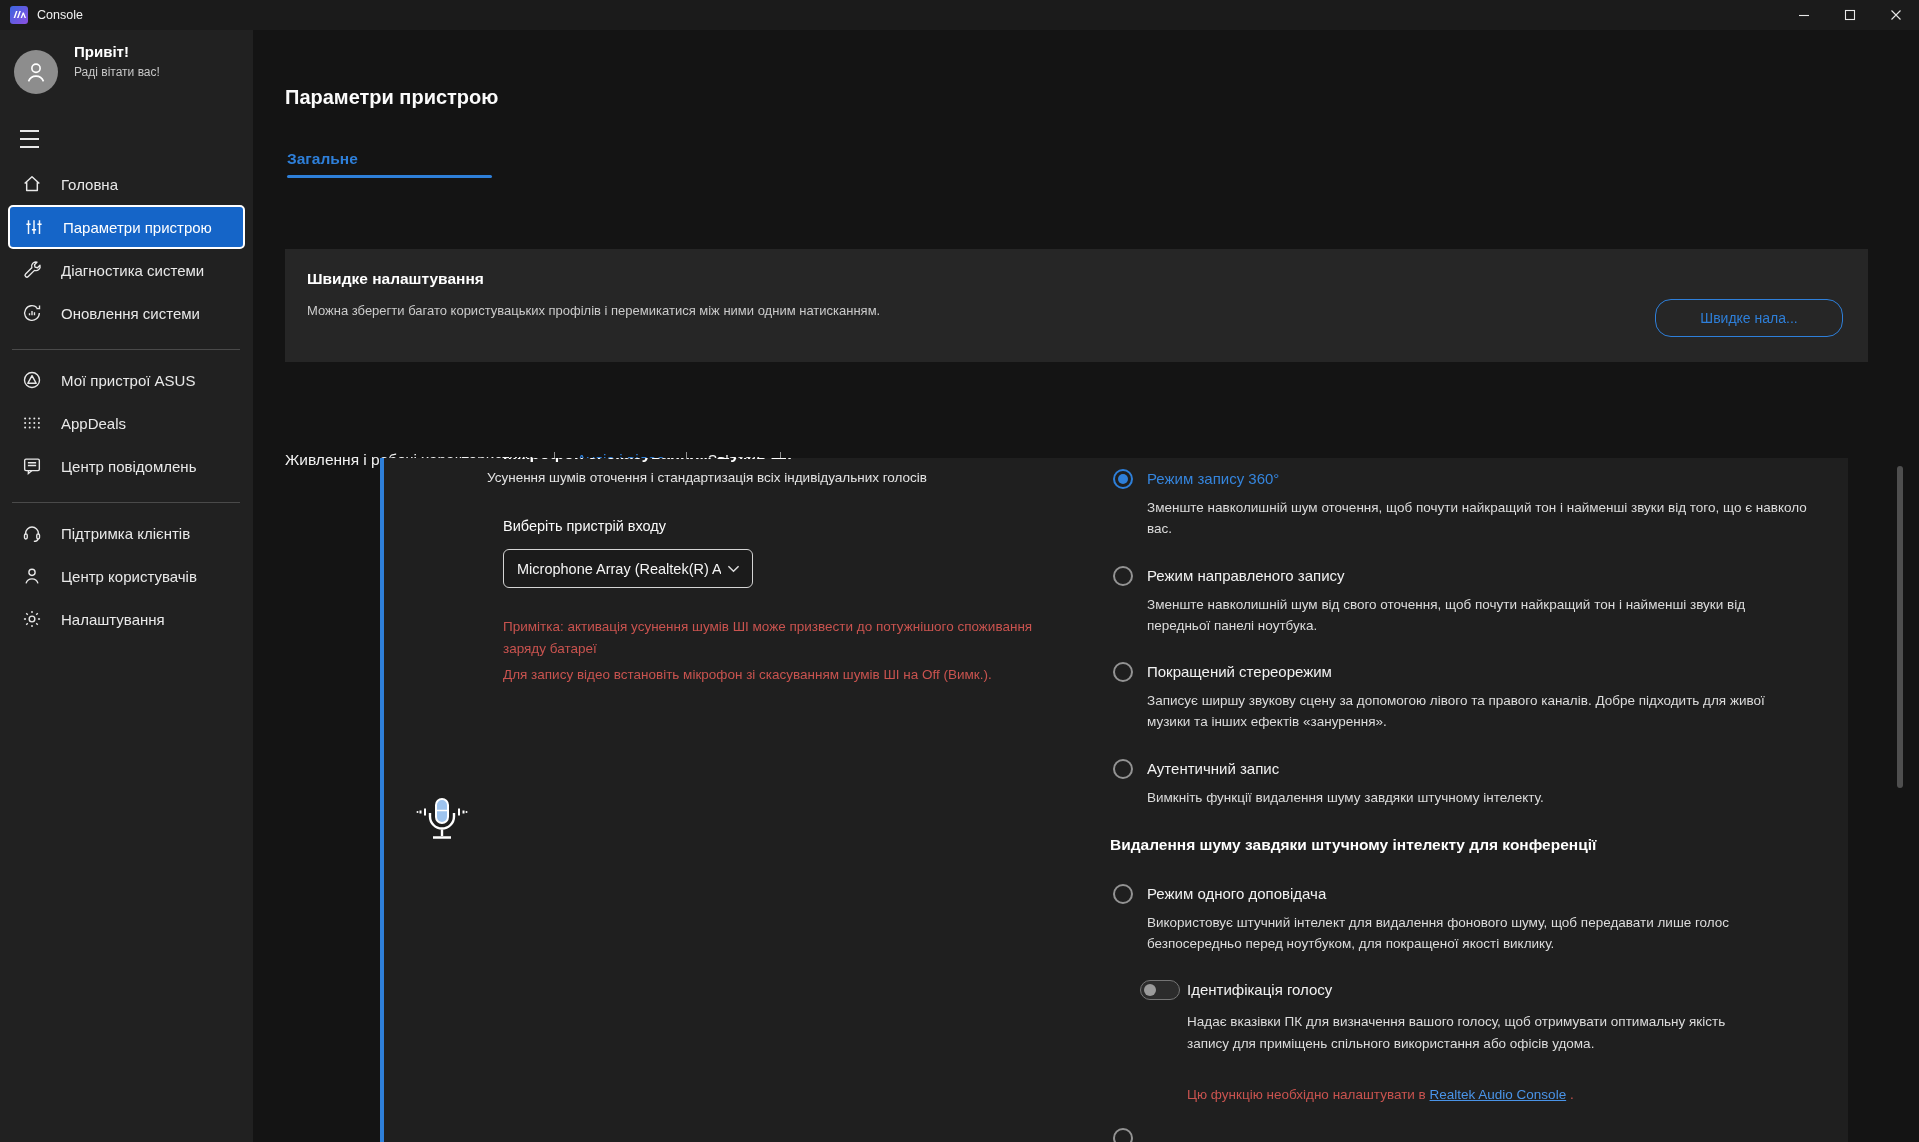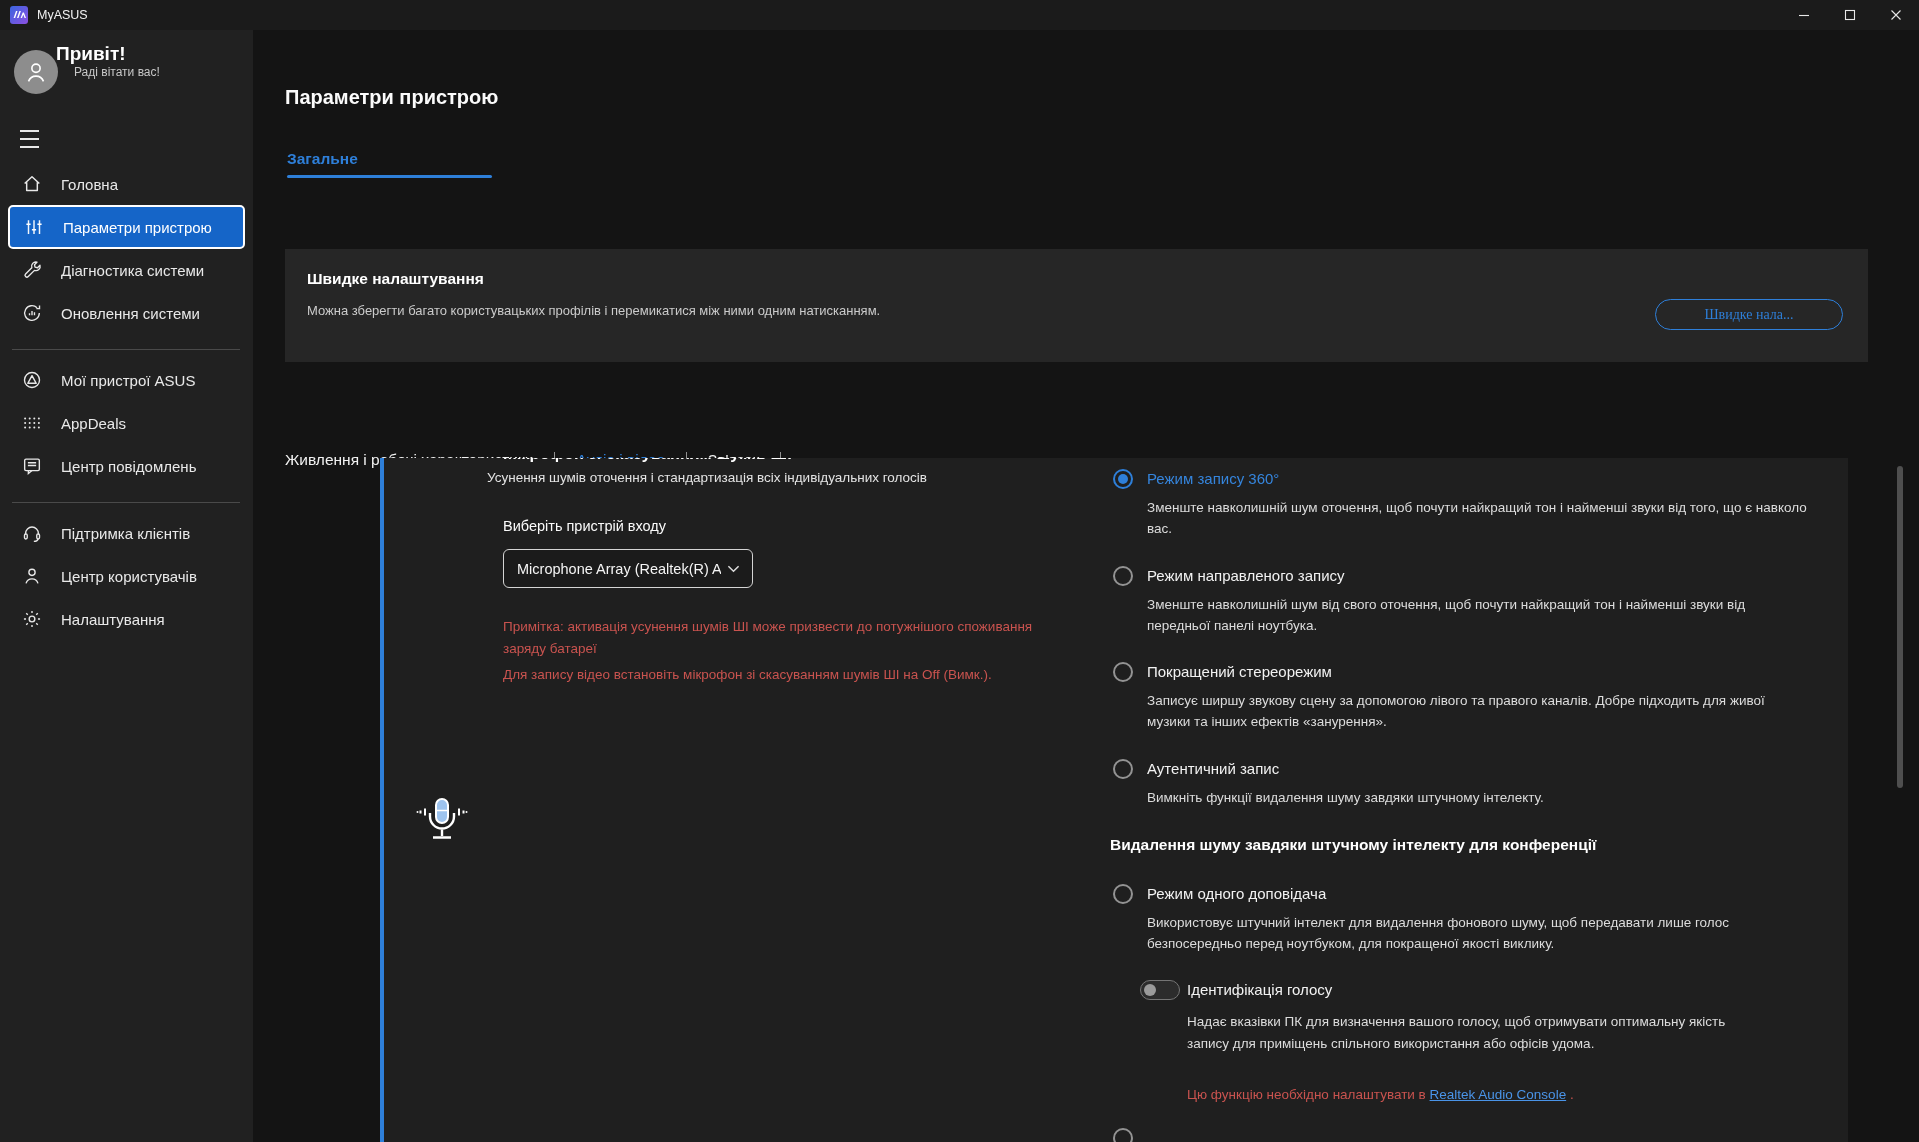--- a/index.html
+++ b/index.html
@@ -15,41 +15,41 @@
   
   .titlebar{left:0;top:0;width:1919px;height:30px;background:#1b1b1b;display:flex;align-items:center;}
   .logo{margin-left:10px;width:18px;height:18px;flex:0 0 auto;}
   .app-title{margin-left:9px;font-size:12.5px;color:#f2f2f2;}
   .win-controls{margin-left:auto;display:flex;height:30px;}
   .win-btn{width:46px;height:30px;display:flex;align-items:center;justify-content:center;background:transparent;border:0;cursor:pointer;}
 
   
   .sidebar{left:0;top:30px;width:253px;height:1112px;background:#212121;}
   .avatar{left:14px;top:20px;width:44px;height:44px;border-radius:50%;background:#8d8d8d;display:flex;align-items:center;justify-content:center;overflow:hidden;}
-  .greet-title{left:56px;top:13px;font-size:19px;font-weight:700;color:#fff;}
+  .greet-title{left:74px;top:13px;font-size:15px;font-weight:700;color:#fff;}
   .greet-sub{left:74px;top:35px;font-size:12px;color:#c8c8c8;}
   .hamburger{left:20px;top:100px;width:22px;height:18px;display:flex;flex-direction:column;justify-content:space-between;cursor:pointer;}
   .hamburger span{display:block;width:19px;height:2px;background:#e8e8e8;}
   .side-item{left:8px;width:237px;height:42px;display:flex;align-items:center;cursor:pointer;border-radius:5px;}
   .side-item .sicon{margin-left:13px;width:22px;height:22px;display:flex;align-items:center;justify-content:center;}
   .side-item .slabel{margin-left:18px;font-size:15px;color:#e9e9e9;white-space:nowrap;}
   .side-item.selected{background:#1565c8;border:2px solid #fff;height:44px;}
   .side-item.selected .slabel{color:#fff;}
   .side-divider{left:12px;width:228px;height:1px;background:#4a4a4a;}
 
   
   .page-title{left:285px;top:86px;font-size:20px;font-weight:600;color:#fbfbfb;}
   .tab-general{left:287px;top:150px;width:205px;font-size:15.5px;font-weight:600;color:#2e7fd9;cursor:pointer;}
   .tab-underline{left:287px;top:175px;width:205px;height:3px;background:#2e7fd9;border-radius:2px;}
 
   
   .card{left:285px;top:249px;width:1583px;height:113px;background:#262626;}
   .card-title{left:307px;top:270px;font-size:15.5px;font-weight:700;color:#fff;}
   .card-desc{left:307px;top:303px;font-size:13px;color:#cbcbcb;}
-  .quick-btn{left:1655px;top:299px;width:188px;height:31px;border-radius:16px;border:1px solid #2e7fd9;background:transparent;color:#2e7fd9;font-size:14px;font-family:Liberation Serif, serif;cursor:pointer;white-space:nowrap;overflow:hidden;}
+  .quick-btn{left:1655px;top:299px;width:188px;height:38px;border-radius:16px;border:1px solid #2e7fd9;background:transparent;color:#2e7fd9;font-size:14px;font-family:Liberation Sans, sans-serif;cursor:pointer;white-space:nowrap;overflow:hidden;}
 
   
   .subtabs{left:285px;top:416px;display:flex;align-items:center;height:24px;margin-top:32px;}
   .subtab{font-size:15.5px;color:#f2f2f2;cursor:pointer;white-space:nowrap;}
   .subtab.active{color:#2e7fd9;}
   .subtab-sep{width:1px;height:16px;background:#909090;margin:0 21px;}
 
   
   .content-panel{left:380px;top:458px;width:1468px;height:684px;background:#1f1f1f;border-left:4px solid #2e7fd9;overflow:hidden;}
   .clipped-heading{left:119px;top:-16px;font-size:16.5px;font-weight:700;color:#fff;line-height:22px;white-space:nowrap;}
@@ -96,21 +96,21 @@
             <linearGradient id="lg" x1="0" y1="0" x2="1" y2="1">
               <stop offset="0" stop-color="#3b66e0"></stop>
               <stop offset="1" stop-color="#8b4fe0"></stop>
             </linearGradient>
           </defs>
           <rect width="18" height="18" rx="3" fill="url(#lg)"></rect>
           <path d="M3.6 12 6 5h1.5L5.1 12zM7 12 9.4 5h1.5L8.5 12z" fill="#fff"></path>
           <path d="M10.6 12l2.1-5.6h1.2l2.1 5.6h-1.4l-1.3-3.6L12 12z" fill="#fff"></path>
         </svg>
     </span>
-    <span class="app-title">MyASUS</span>
+    <span class="app-title">Console</span>
     <div class="win-controls">
       <button class="win-btn">
         <svg width="12" height="12" viewBox="0 0 12 12">
             <path d="M1 6.5h10" stroke="#e8e8e8" stroke-width="1.1"></path>
           </svg>
       </button>
       <button class="win-btn">
         <svg width="12" height="12" viewBox="0 0 12 12">
             <rect x="1.5" y="1.5" width="9" height="9" fill="none" stroke="#e8e8e8" stroke-width="1.1"></rect>
           </svg>

